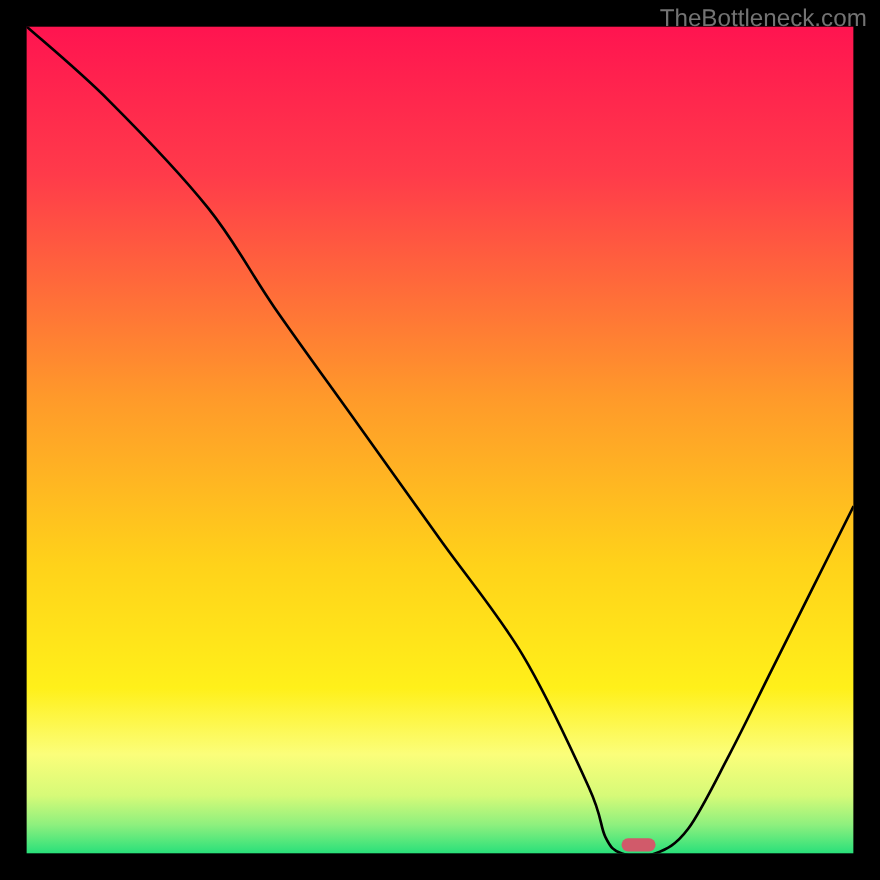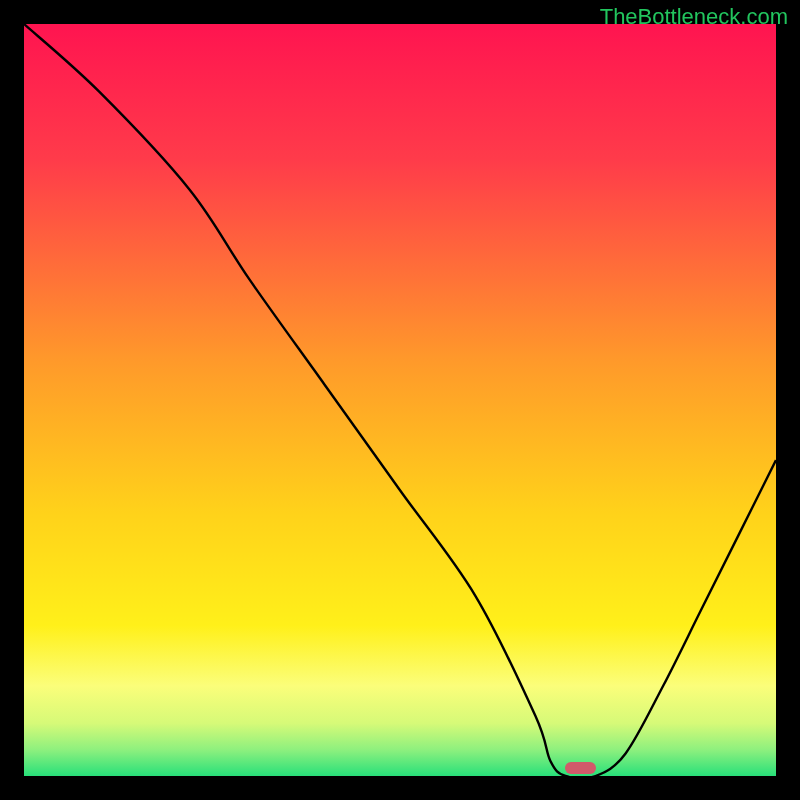--- a/index.html
+++ b/index.html
@@ -8,21 +8,21 @@
     width: 800px;
     height: 800px;
     background: #000;
     position: relative;
     font-family: Arial, sans-serif;
   }
   .watermark {
     position: absolute;
     top: 4px;
     right: 12px;
-    color: #22c55e;
+    color: #737373;
     font-size: 22px;
     font-weight: normal;
     z-index: 10;
   }
   .plot-area {
     position: absolute;
     left: 24px;
     top: 24px;
     width: 752px;
     height: 752px;

